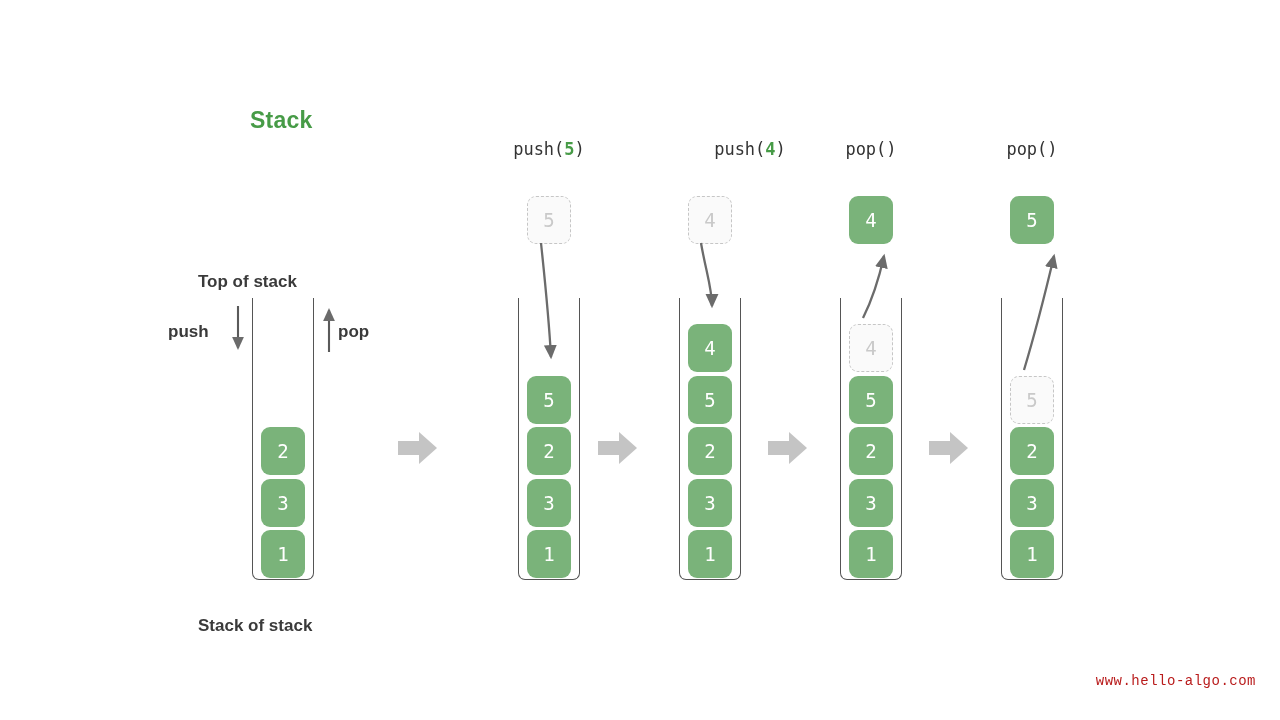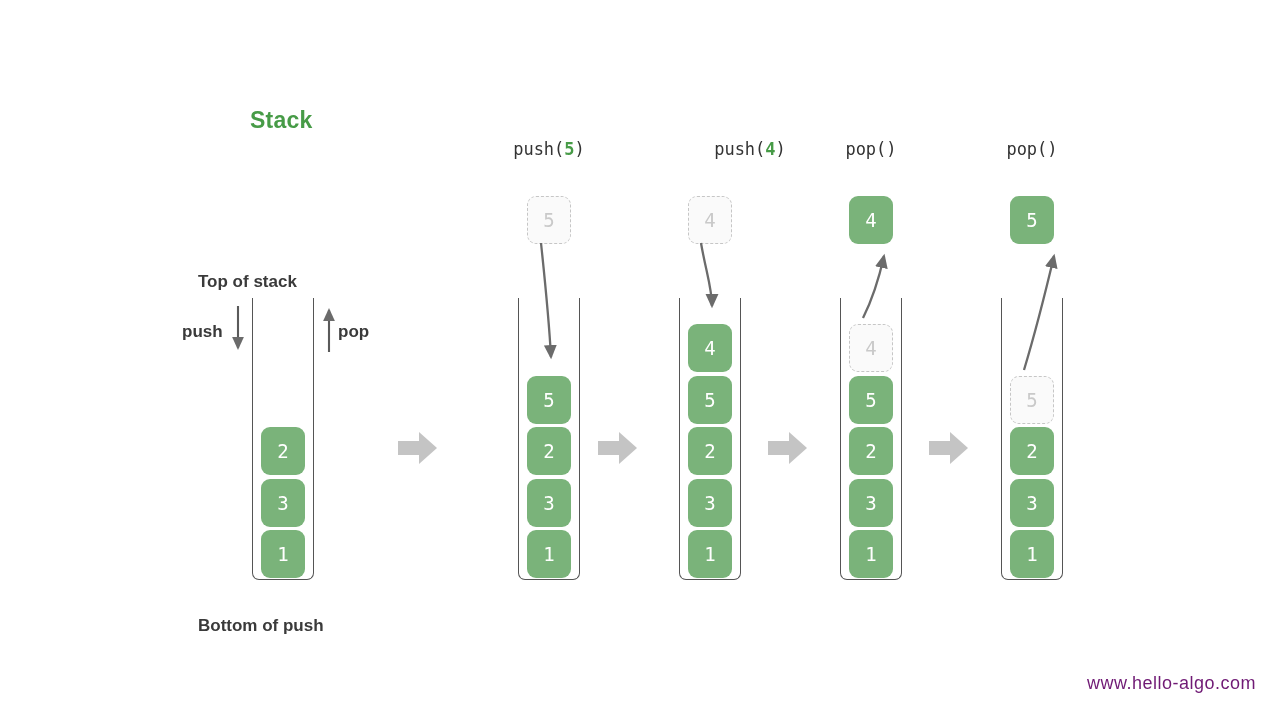--- a/index.html
+++ b/index.html
@@ -26,21 +26,21 @@
     letter-spacing: 0.2px;
   }
   .label-bold {
     font-size: 17px;
     font-weight: bold;
     color: #3a3a3a;
     white-space: nowrap;
   }
   .top-of-stack  { left: 198px; top: 248px; margin-top: 24px; }
   .bottom-of-stack { left: 198px; top: 616px; }
-  .push-label { left: 182px; top: 322px; }
+  .push-label { left: 168px; top: 322px; }
   .pop-label  { left: 338px; top: 322px; }
 
   
   .op-header {
     font-family: "DejaVu Sans Mono", "Liberation Mono", monospace;
     font-size: 17px;
     color: #333333;
     white-space: nowrap;
     transform: translateX(-50%);
     top: 139px;
@@ -93,35 +93,35 @@
     top: 431px;
   }
   .flow-arrow svg { display: block; }
 
   
   .motion { top: 0; left: 0; width: 1280px; height: 720px; pointer-events: none; }
 
   
   .footer {
     right: 24px; top: 673px;
-    font-family: Liberation Sans, sans-serif;
-    font-size: 18px;
-    color: #701a75;
+    font-family: Liberation Mono, monospace;
+    font-size: 14px;
+    color: #b91c1c;
     letter-spacing: 0.5px;
   }
 </style>
 </head>
 <body>
 
 <div id="canvas">
 
   <div class="abs stack-title">Stack</div>
 
   <div class="abs label-bold top-of-stack">Top of stack</div>
-  <div class="abs label-bold bottom-of-stack">Bottom of push</div>
+  <div class="abs label-bold bottom-of-stack">Stack of stack</div>
   <div class="abs label-bold push-label">push</div>
   <div class="abs label-bold pop-label">pop</div>
 
   <div id="columns-layer">
       <div class="abs stack-box" style="left: 283px;"></div>
       <div class="cell filled" style="left: 283px; top: 427px;">2</div>
       <div class="cell filled" style="left: 283px; top: 478.5px;">3</div>
       <div class="cell filled" style="left: 283px; top: 530px;">1</div>
       <div class="abs op-header" style="left: 549px;"><span>push(</span><span class="arg">5</span><span>)</span></div>
       <div class="abs stack-box" style="left: 549px;"></div>

